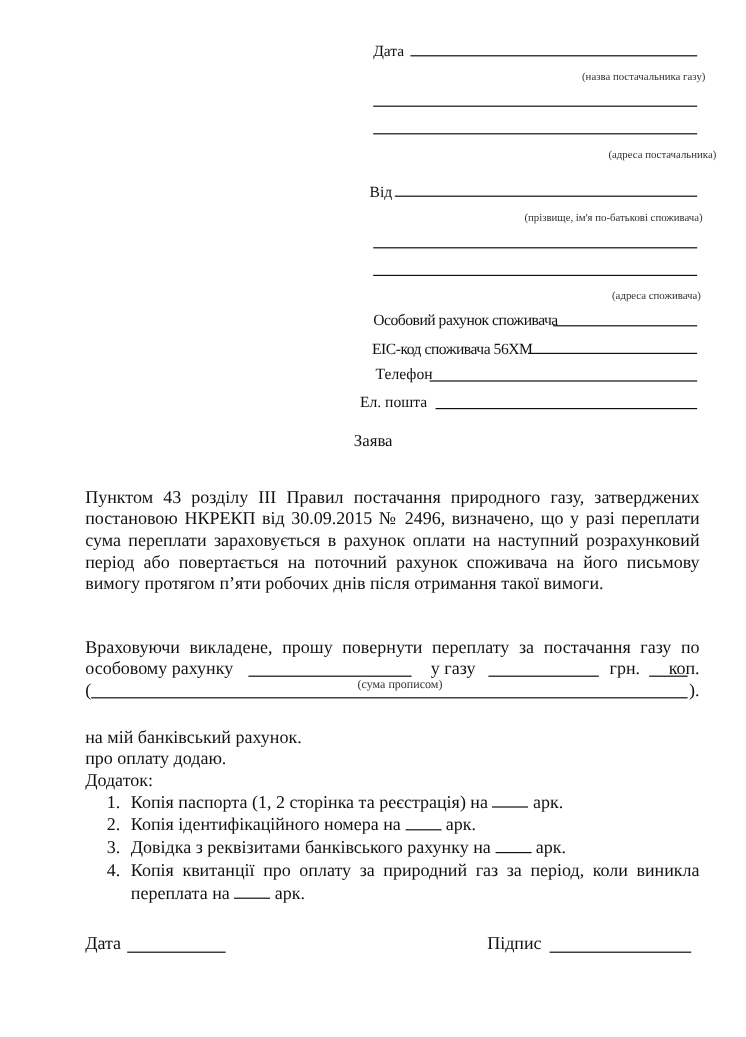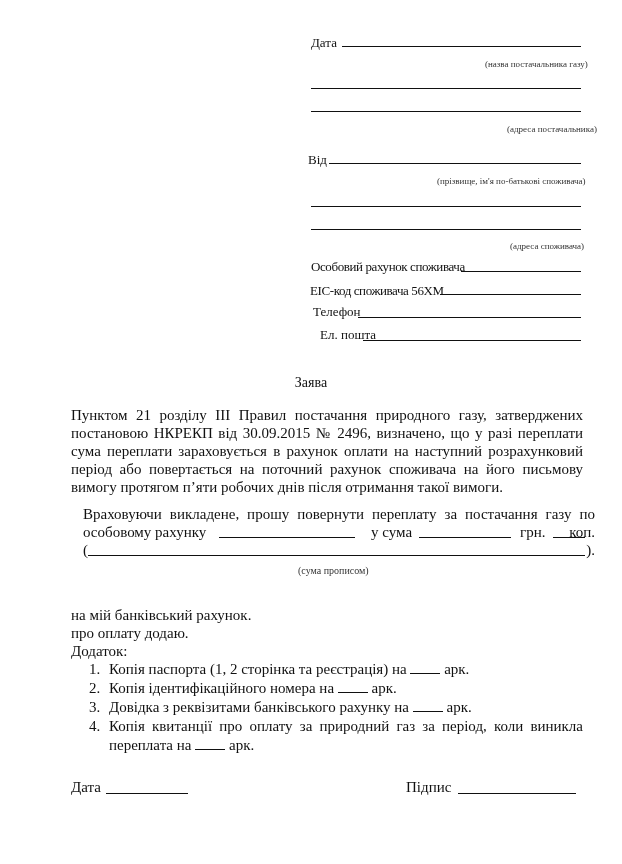--- a/index.html
+++ b/index.html
@@ -43,40 +43,40 @@
 
   <span class="abs hdr-label" style="left:311px; top:259px; letter-spacing:-0.4px;">Особовий рахунок споживача</span>
   <div class="line" style="left:461px; top:271px; width:120px;"></div>
 
   <span class="abs hdr-label" style="left:310px; top:283px; letter-spacing:-0.4px;text-align:right;">ЕІС-код споживача 56ХМ</span>
   <div class="line" style="left:440px; top:294px; width:141px;"></div>
 
   <span class="abs hdr-label" style="left:313px; top:304px;">Телефон</span>
   <div class="line" style="left:358px; top:317px; width:223px;"></div>
 
-  <span class="abs hdr-label" style="left:320px; top:327px;font-family:Liberation Serif, serif;">Ел. пошта</span>
+  <span class="abs hdr-label" style="left:300px; top:327px;font-family:Liberation Serif, serif;">Ел. пошта</span>
   <div class="line" style="left:363px; top:340px; width:218px;"></div>
 </div>
 
-<span class="abs body-text" style="left:0; width:622px; text-align:center; top:374px; font-size:14px;">Заява</span>
+<span class="abs body-text" style="left:0; width:622px; text-align:center; top:360px; font-size:14px;">Заява</span>
 
 <div class="para body-text" style="top:406px;">
-  <span class="justify-line">Пунктом 21 розділу ІІІ Правил постачання природного газу, затверджених</span>
+  <span class="justify-line">Пунктом 43 розділу ІІІ Правил постачання природного газу, затверджених</span>
   <span class="justify-line">постановою НКРЕКП від 30.09.2015 № 2496, визначено, що у разі переплати</span>
   <span class="justify-line">сума переплати зараховується в рахунок оплати на наступний розрахунковий</span>
   <span class="justify-line">період або повертається на поточний рахунок споживача на його письмову</span>
   <span class="plain-line">вимогу протягом п’яти робочих днів після отримання такої вимоги.</span>
 </div>
 
-<div class="para body-text" style="top:505px;margin-left:12px;">
+<div class="para body-text" style="top:531px;">
   <span class="justify-line">Враховуючи викладене, прошу повернути переплату за постачання газу по</span>
   <span class="plain-line" style="position:relative; height:18px;">
     <span class="abs" style="left:0;">особовому рахунку</span>
     <span class="blank abs" style="left:136px; width:136px; top:0;"></span>
-    <span class="abs" style="left:288px;">у сума</span>
+    <span class="abs" style="left:288px;">у газу</span>
     <span class="blank abs" style="left:336px; width:92px; top:0;"></span>
     <span class="abs" style="left:437px;">грн.</span>
     <span class="blank abs" style="left:470px; width:32px; top:0;"></span>
     <span class="abs" style="left:480px; left:auto; right:0;">коп.</span>
   </span>
   <span class="plain-line" style="position:relative; height:18px;">
     <span class="abs" style="left:0;">(</span>
     <span class="blank abs" style="left:5px; width:497px; top:0;"></span>
     <span class="abs" style="right:0;">).</span>
   </span>

